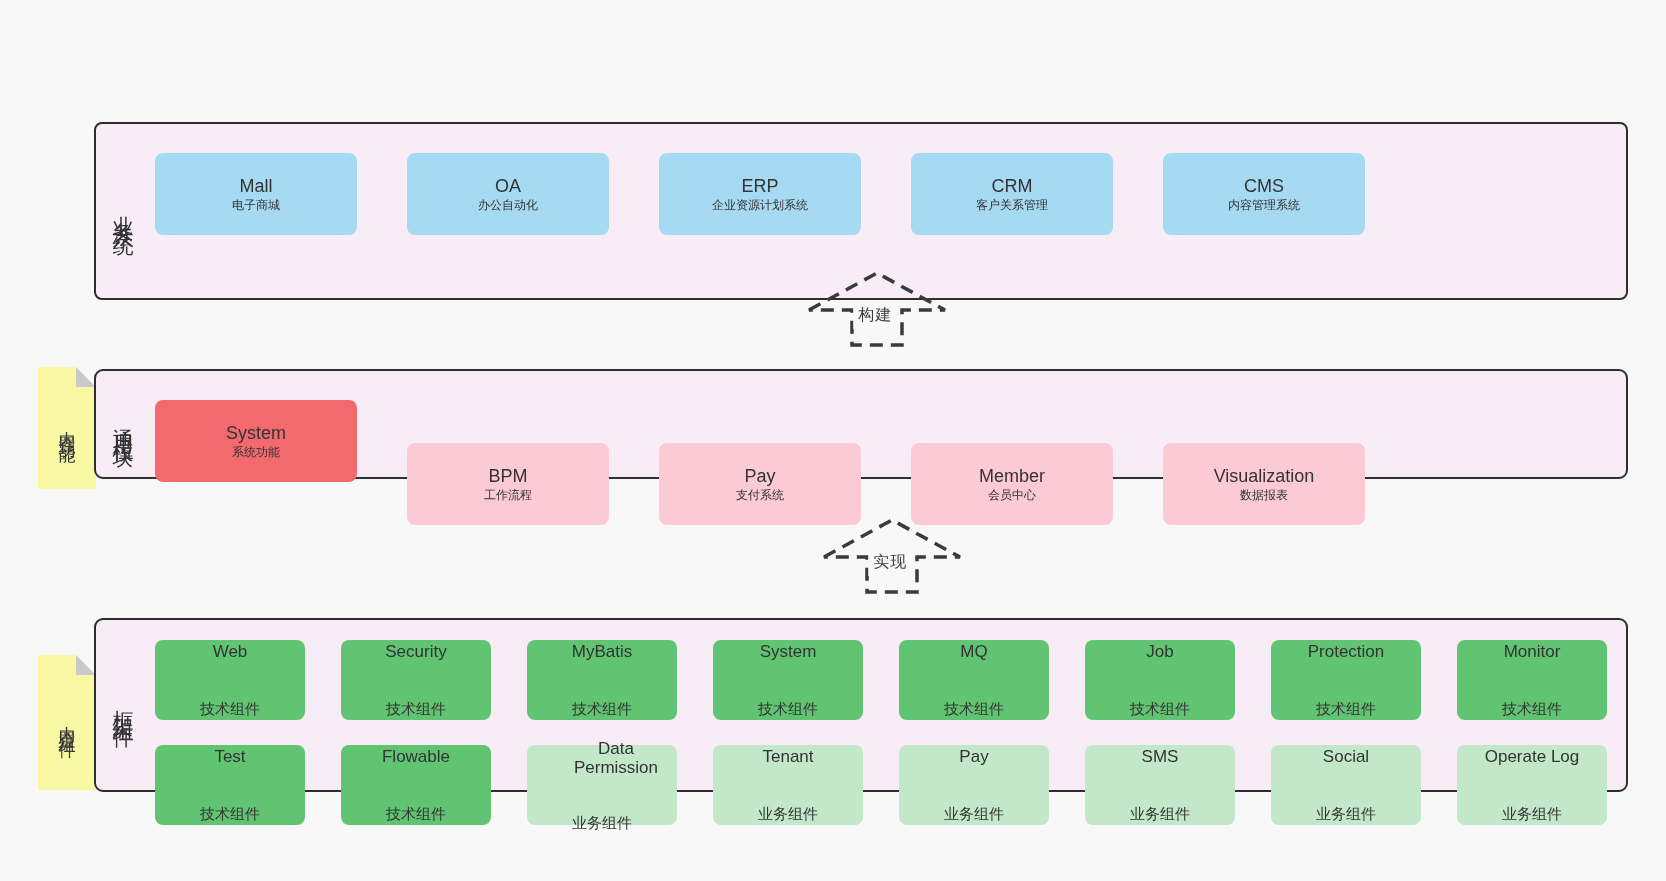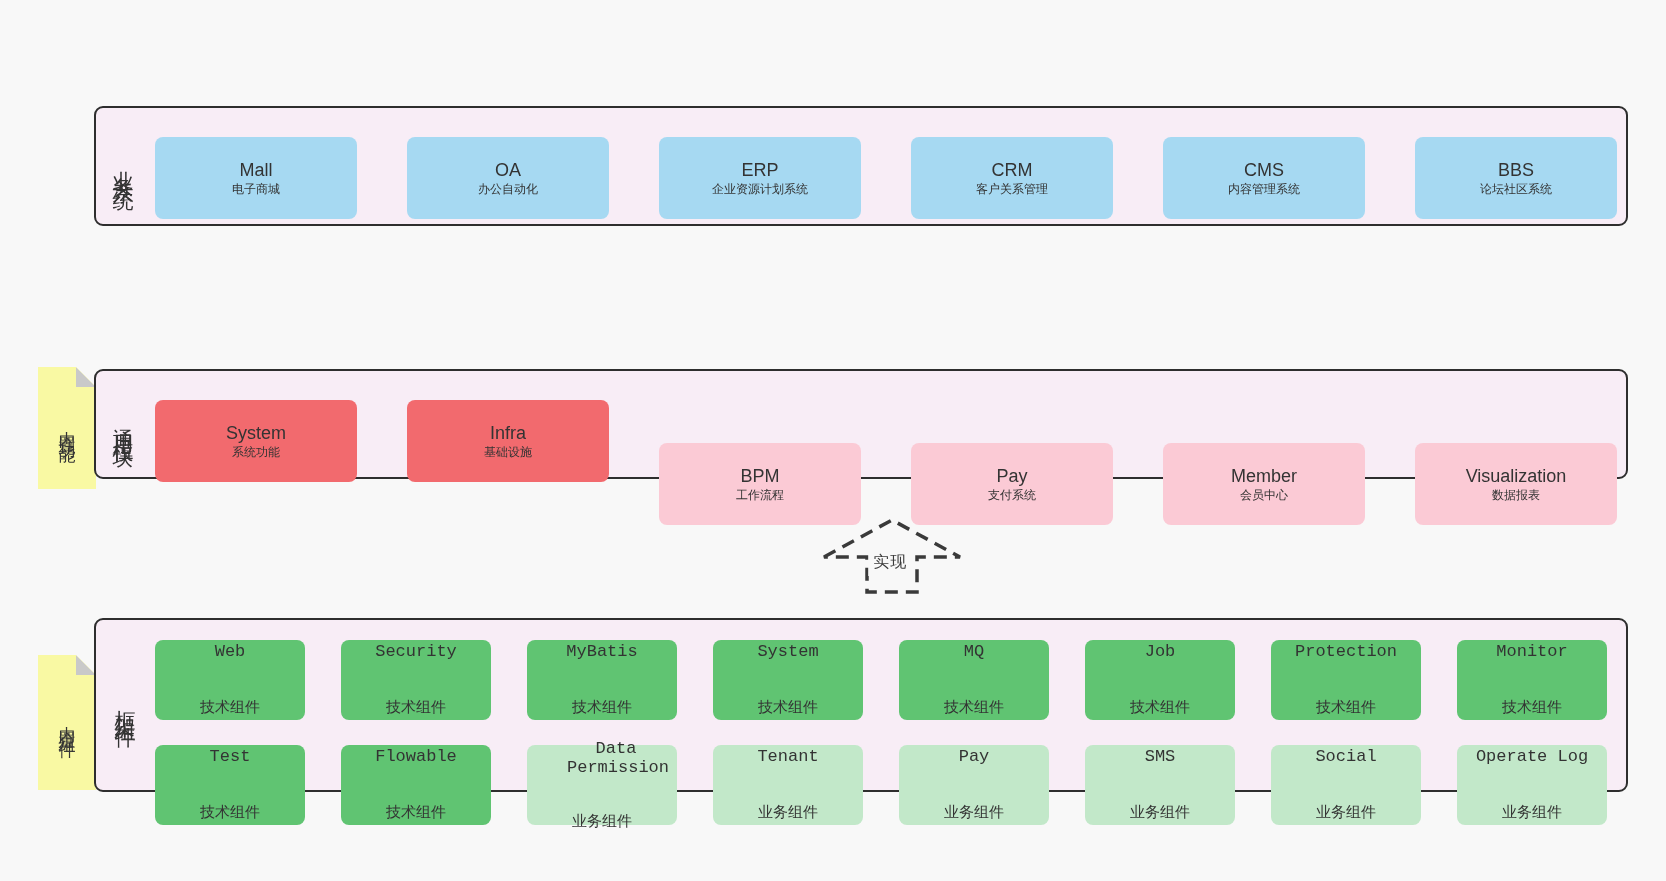--- a/index.html
+++ b/index.html
@@ -4,23 +4,23 @@
 <style>
   * { margin: 0; padding: 0; box-sizing: border-box; }
   html, body { background: #f8f8f8; font-family: "Liberation Sans", "DejaVu Sans", sans-serif; }
   .stage { position: relative; width: 1666px; height: 881px; overflow: hidden; background: #f8f8f8; }
 
   
   .band {
     position: absolute; left: 94px; width: 1534px;
     background: #f8edf6; border: 2px solid #2e2e2e; border-radius: 9px;
   }
-  .band-business  { top: 106px; height: 120px; }
+  .band-business  { top: 122px; height: 178px; border-radius: 8px; }
   .band-modules   { top: 369px; height: 110px; }
-  .band-framework { top: 618px; height: 174px; font-family: Liberation Mono, monospace; }
+  .band-framework { top: 618px; height: 174px; }
 
   .band-label {
     position: absolute; left: 10px; top: 0; height: 100%;
     display: flex; align-items: center; justify-content: center;
     writing-mode: vertical-rl; text-orientation: upright;
     font-size: 21px; letter-spacing: 6px; color: #333; width: 34px;
   }
 
   .box-row { position: absolute; left: 59px; display: flex; gap: 50px; }
   .band-business .box-row  { top: 29px; }
@@ -106,39 +106,37 @@
         <div class="box-desc">企业资源计划系统</div>
       </div>
       <div class="box c-blue">
         <div class="box-name">CRM</div>
         <div class="box-desc">客户关系管理</div>
       </div>
       <div class="box c-blue">
         <div class="box-name">CMS</div>
         <div class="box-desc">内容管理系统</div>
       </div>
-      <div class="box c-blue">
-        <div class="box-name">BBS</div>
-        <div class="box-desc">论坛社区系统</div>
-      </div>
-    </div>
-  </div>
-
+    </div>
+  </div>
+
+  <div class="arrow arrow-build">
+    <svg width="140" height="78" viewBox="0 0 140 78">
+      <polygon points="2,40 70,3 138,40 95,40 95,75 45,75 45,40" fill="none" stroke="#3a3a3a" stroke-width="3.5" stroke-dasharray="13 8" stroke-linejoin="miter"></polygon>
+    </svg>
+    <span class="arrow-label">构建</span>
+  </div>
 
   <div class="band band-modules">
     <div class="band-label">通用模块</div>
     <div class="box-row">
       <div class="box c-red">
         <div class="box-name">System</div>
         <div class="box-desc">系统功能</div>
       </div>
-      <div class="box c-red">
-        <div class="box-name">Infra</div>
-        <div class="box-desc">基础设施</div>
-      </div>
       <div class="box c-pink">
         <div class="box-name">BPM</div>
         <div class="box-desc">工作流程</div>
       </div>
       <div class="box c-pink">
         <div class="box-name">Pay</div>
         <div class="box-desc">支付系统</div>
       </div>
       <div class="box c-pink">
         <div class="box-name">Member</div>

